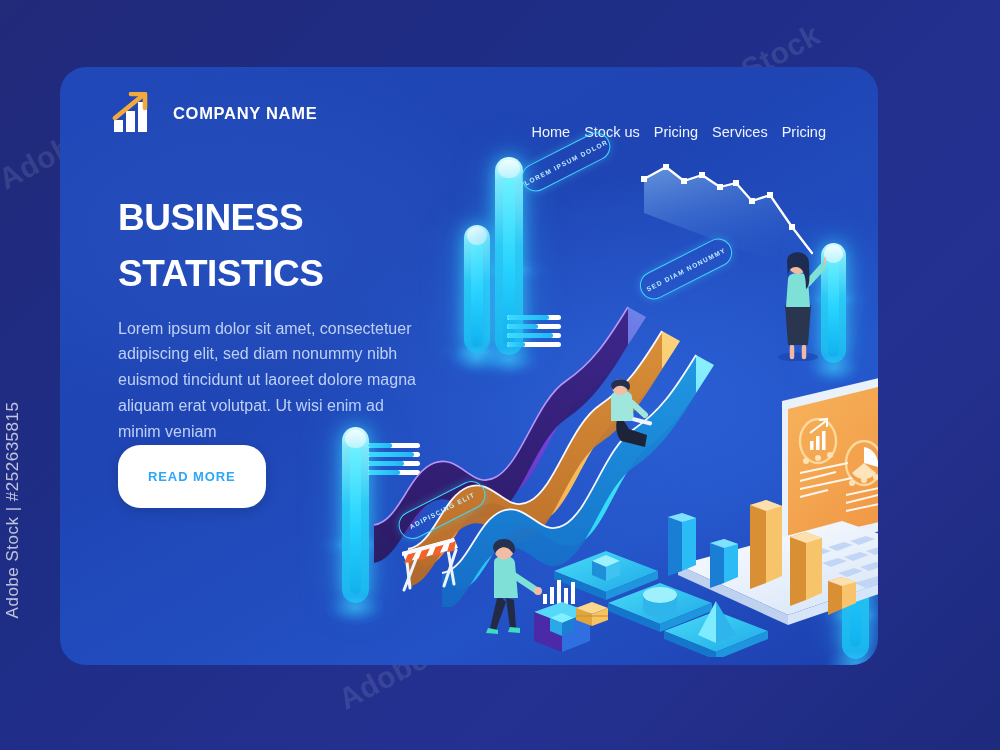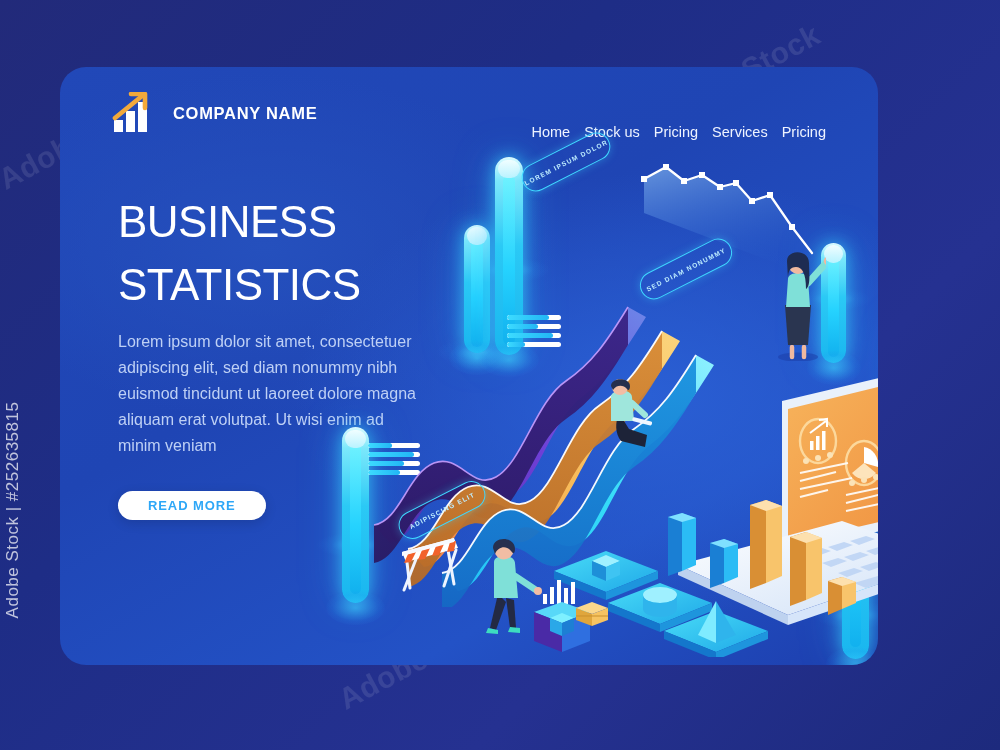--- a/index.html
+++ b/index.html
@@ -64,33 +64,33 @@
     display: flex; gap: 14px; align-items: flex-end; margin-top: 12px;
   }
   .nav-link {
     color: #eef3ff; font-size: 14.5px; font-weight: 500;
     cursor: pointer; white-space: nowrap;
   }
 
   
   #hero { position: absolute; left: 58px; top: 133px; width: 330px; }
   #hero-title {
-    color: #ffffff; font-size: 44px; line-height: 0.98;
-    font-weight: normal; letter-spacing: -0.5px;
+    color: #ffffff; font-size: 37px; line-height: 0.98;
+    font-weight: bold; letter-spacing: -0.5px;
   }
   #hero-title .l2 { display: block; margin-top: 20px; }
   #hero-desc {
     margin-top: 23px; width: 300px;
     color: #bed0f5; font-size: 16px; line-height: 1.62;
   }
   #read-more {
-    margin-top: 32px; display: inline-block;
+    display: inline-block;
     background: #ffffff; color: #2ea7f7;
     font-size: 13px; font-weight: bold; letter-spacing: 0.9px;
-    padding: 7px 30px; border-radius: 22px;
+    padding: 24px 30px; border-radius: 22px;
     border: none; cursor: pointer;
     box-shadow: 0 3px 12px rgba(0,0,0,0.14);
   }
 
   
   .tag-pill {
     position: absolute;
     border: 1.6px solid #3fd8ff;
     border-radius: 20px;
     color: #bfeeff;

